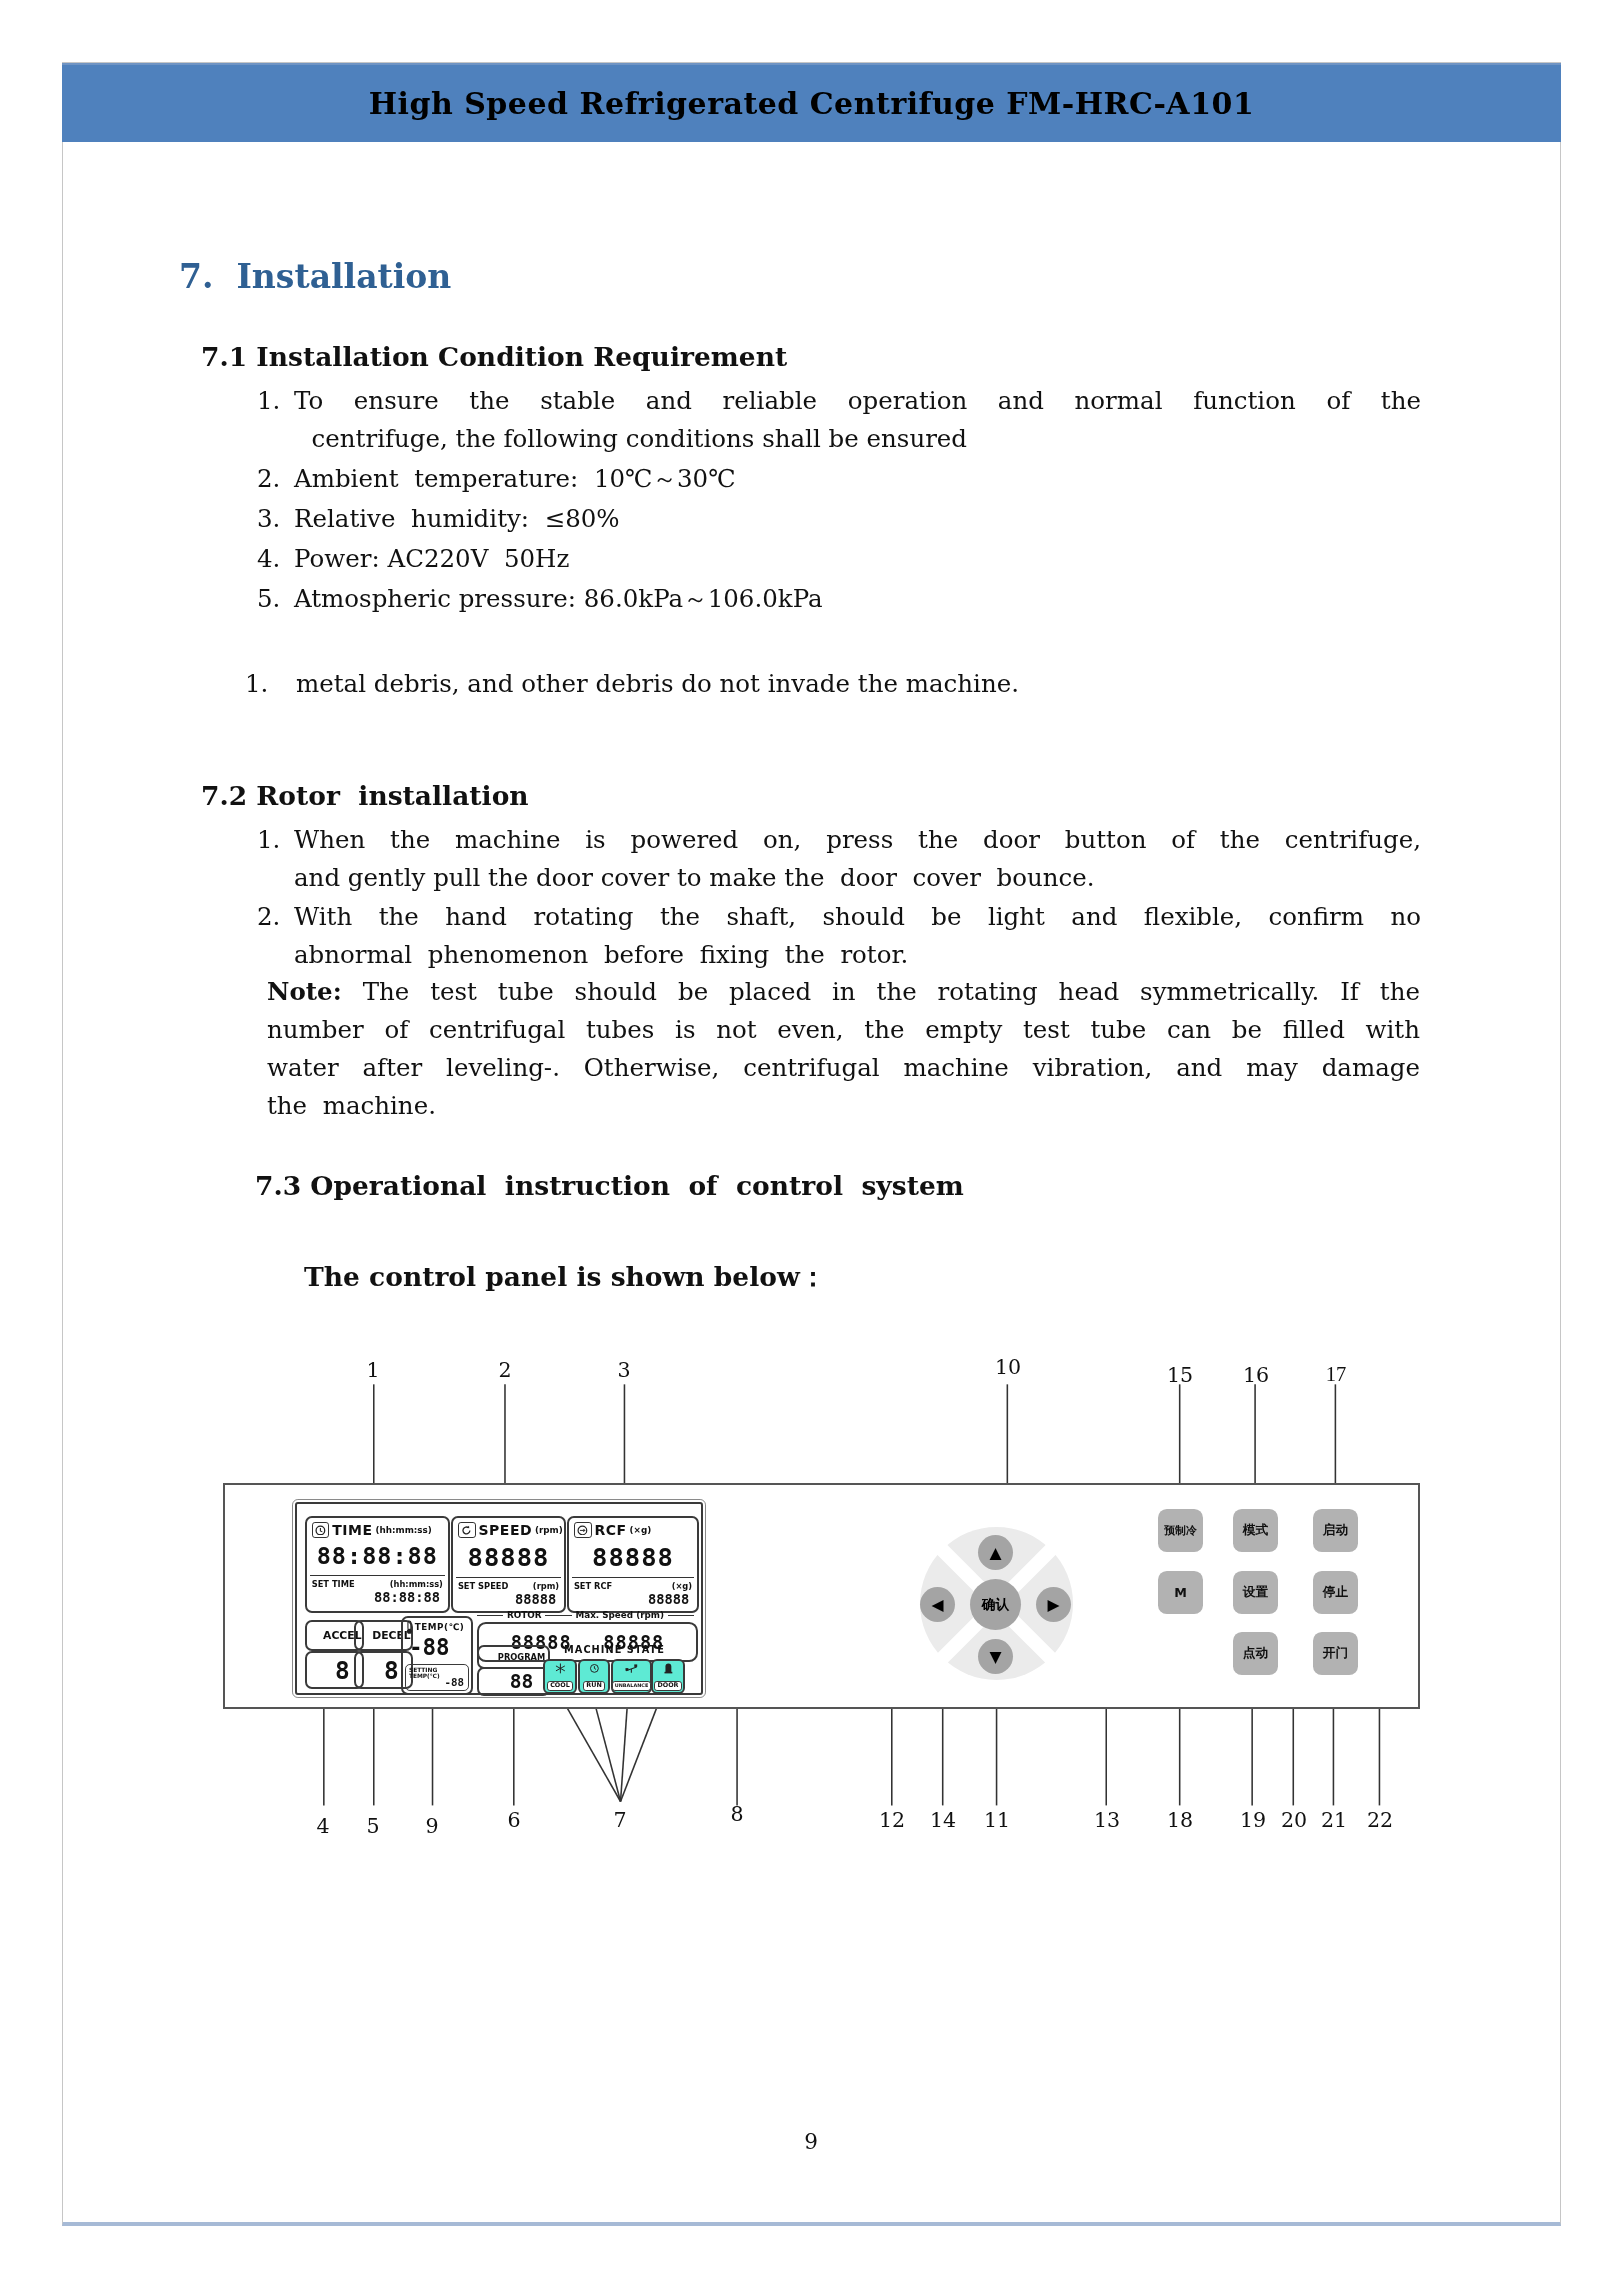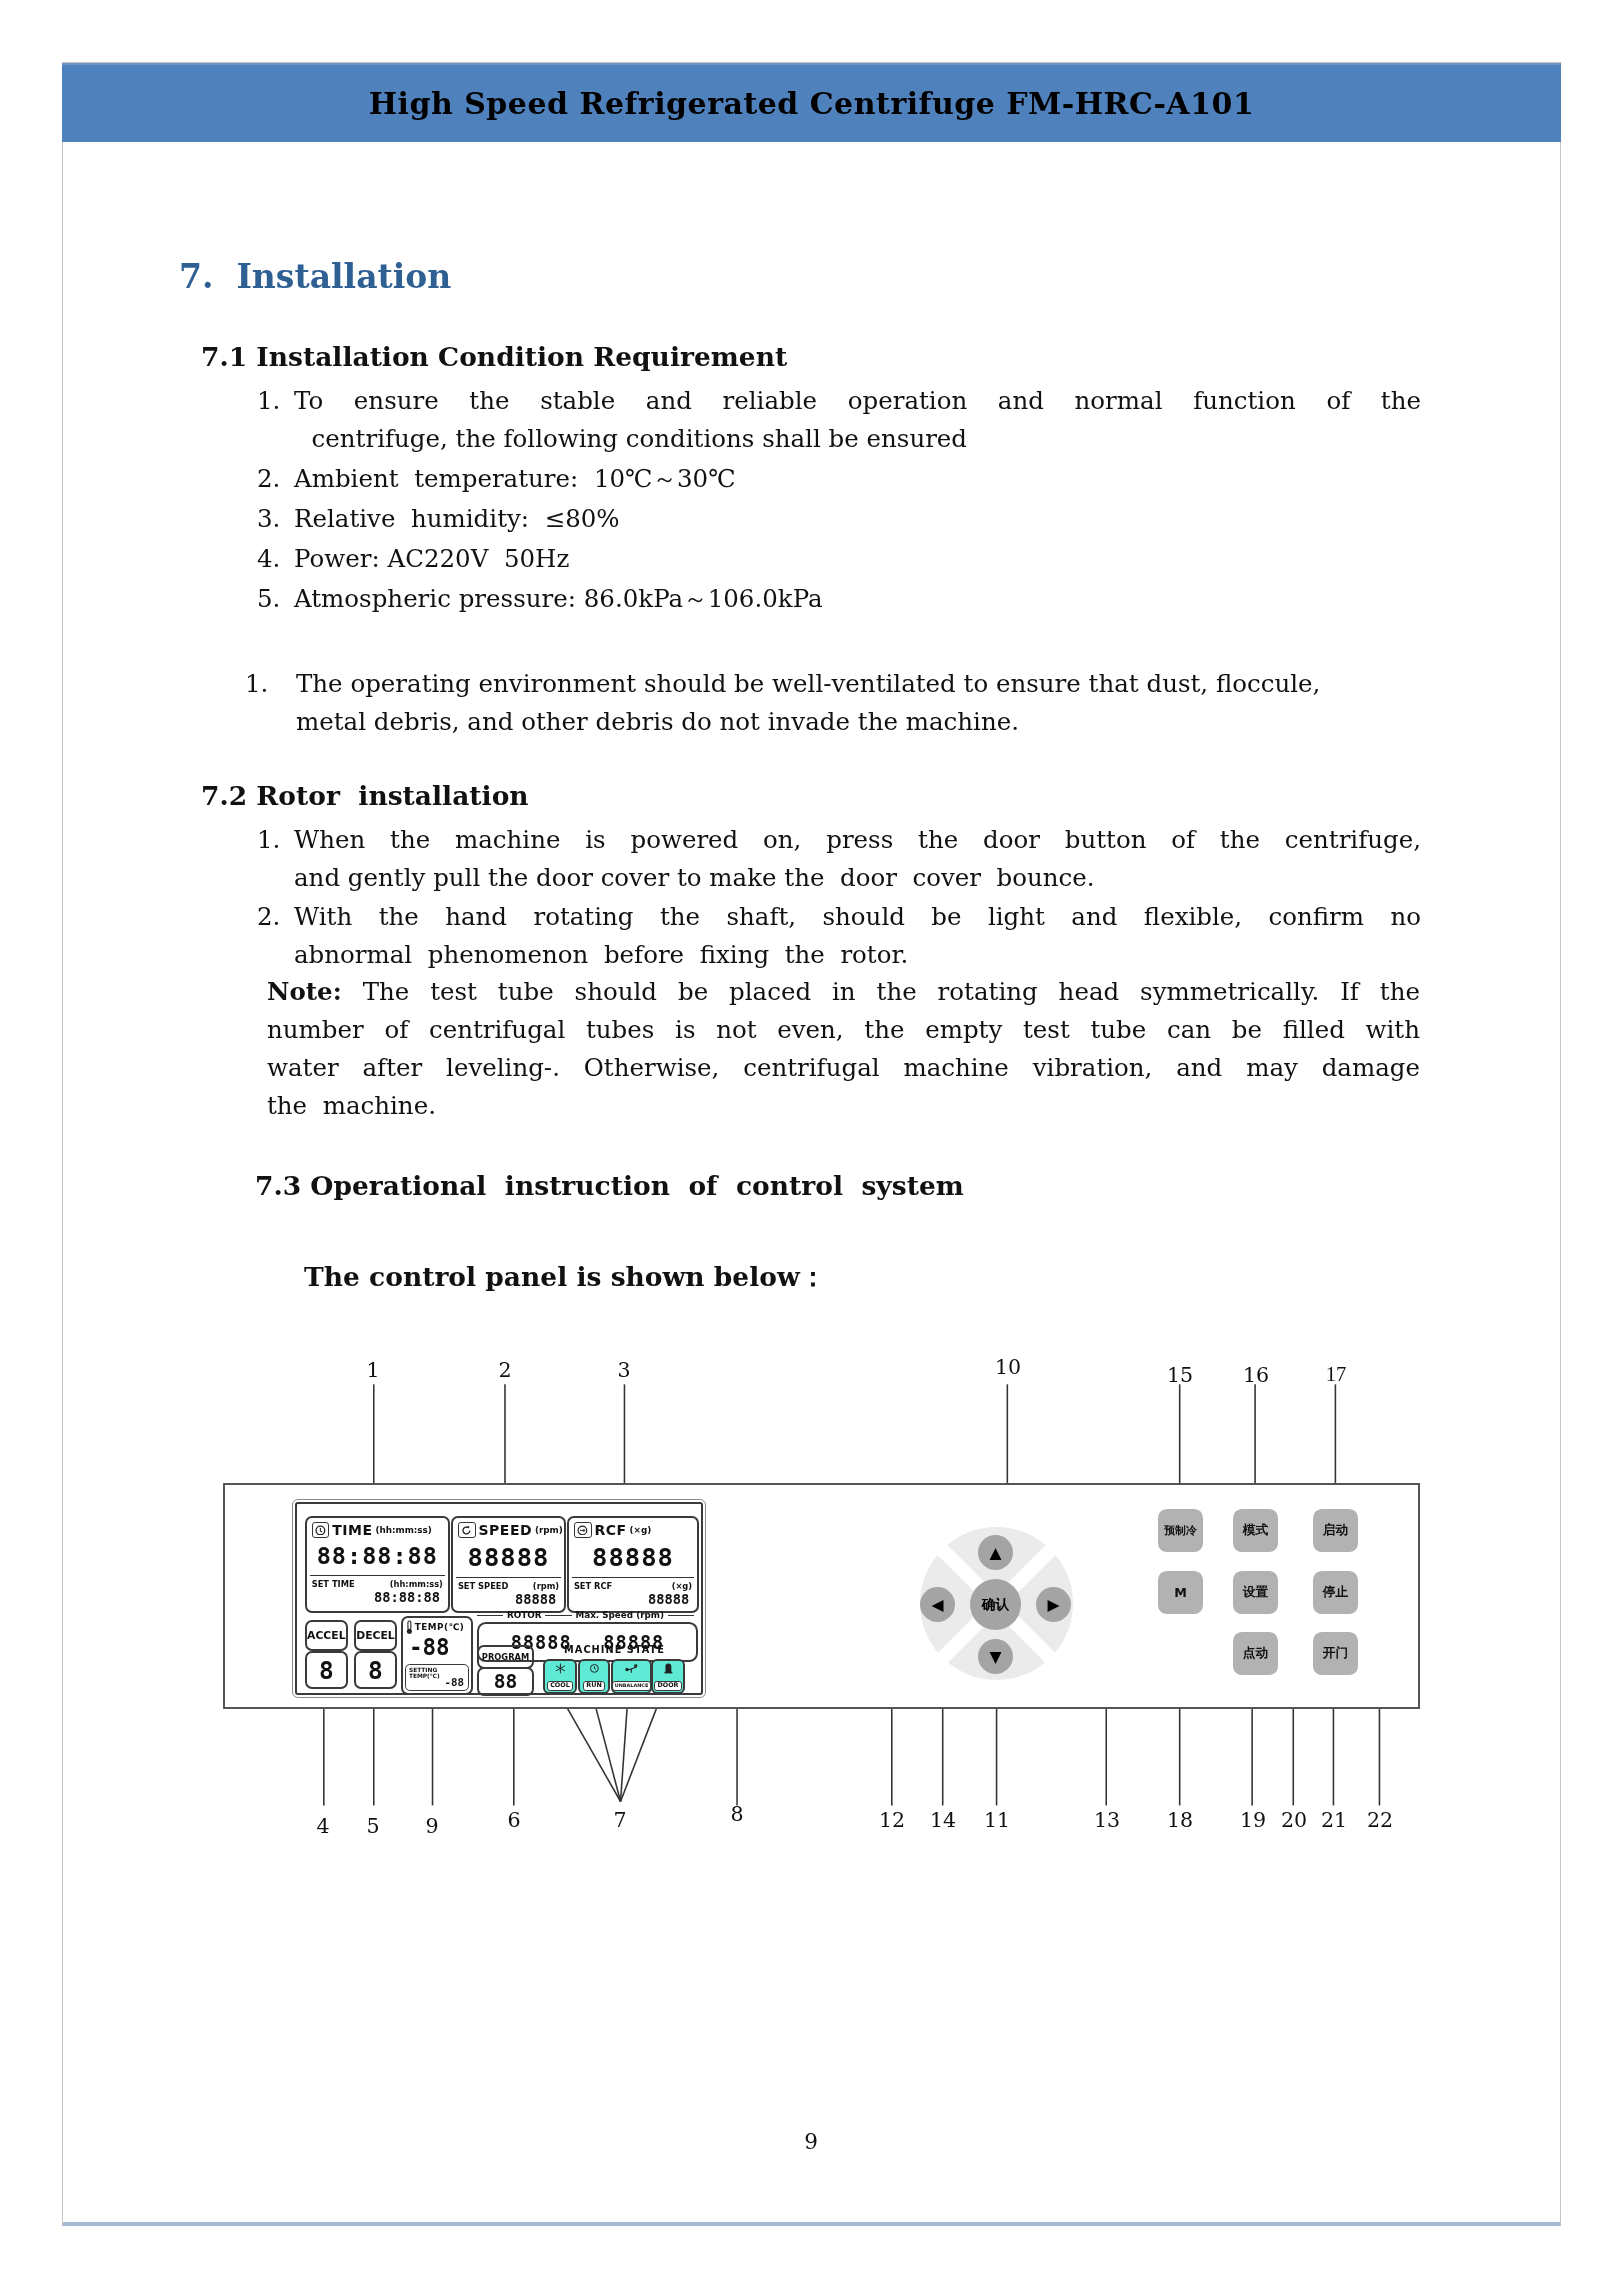--- a/index.html
+++ b/index.html
@@ -37,21 +37,21 @@
   .hicon{width:15.7px;height:14.7px;border:1.5px solid #333;border-radius:2.9px;display:flex;
          align-items:center;justify-content:center;flex:0 0 auto;background:#fff;}
   .hlabel{font-size:14px;font-weight:bold;letter-spacing:0.5px;}
   .hunit{font-size:8.8px;font-weight:bold;}
   .bigval{text-align:center;font-family:"DejaVu Sans Mono",monospace;font-weight:bold;
           font-size:25.5px;line-height:1;margin-top:6.9px;letter-spacing:1px;}
   .sep{border-top:1.5px solid #333;margin:5.9px 2.9px 0 2.9px;}
   .setrow{display:flex;justify-content:space-between;font-size:8.3px;font-weight:bold;padding:2.9px 4.9px 0 4.9px;}
   .setval{text-align:right;font-family:"DejaVu Sans Mono",monospace;font-weight:bold;font-size:13.7px;padding-right:7.8px;}
   .pillbox{position:absolute;border:2px solid #3a3a3a;border-radius:6.9px;display:flex;
-           align-items:center;justify-content:center;}
+           align-items:center;justify-content:center;padding-left:16px;}
   .digit{font-family:"DejaVu Sans Mono",monospace;font-weight:bold;font-size:24.5px;}
   .tempbox{position:absolute;left:104px;top:112px;width:68px;height:75px;border:2px solid #3a3a3a;border-radius:6.9px;}
   .tempbox .shead{padding:2px 2px 0 2px;gap:1px;}
   .tempbox .hlabel{font-size:8.8px;}
   .tempval{font-family:"DejaVu Sans Mono",monospace;font-weight:bold;font-size:22.5px;line-height:1;margin:1px 0 0 5.9px;}
   .tset{position:absolute;left:2px;right:2px;bottom:2px;height:25.5px;border:1.5px solid #3a3a3a;border-radius:4.9px;}
   .tsetl{font-size:5.9px;font-weight:bold;padding:2px 0 0 2.9px;}
   .tsetv{position:absolute;right:3.9px;bottom:1px;font-family:"DejaVu Sans Mono",monospace;font-weight:bold;font-size:10.8px;}
   .rotorlbl{position:absolute;left:180px;top:106px;width:217px;display:flex;align-items:center;
             gap:3.9px;font-size:8.8px;font-weight:bold;}
@@ -115,21 +115,20 @@
     <span class="body oneline">Power: AC220V  50Hz</span>
   </div>
   <div class="li" style="left:257px;top:580px;">
     <span class="num">5.</span>
     <span class="body oneline">Atmospheric pressure: 86.0kPa～106.0kPa</span>
   </div>
 
   <div class="li wnum" style="left:245px;top:665px;width:1176px;">
     <span class="num">1.</span>
     <span class="body">
-      <span class="jline" style="display:block;">The operating environment should be well-ventilated to ensure that dust, floccule,</span>
       <span class="jline" style="display:block;">metal debris, and other debris do not invade the machine.</span>
     </span>
   </div>
 
   <div class="h2" style="left:201px;top:780px;">7.2 Rotor  installation</div>
 
   <div class="li" style="left:257px;top:821px;width:1164px;">
     <span class="num">1.</span>
     <span class="body">
       <span class="jline stretch" style="display:block;">When the machine is powered on, press the door button of the centrifuge,</span>

